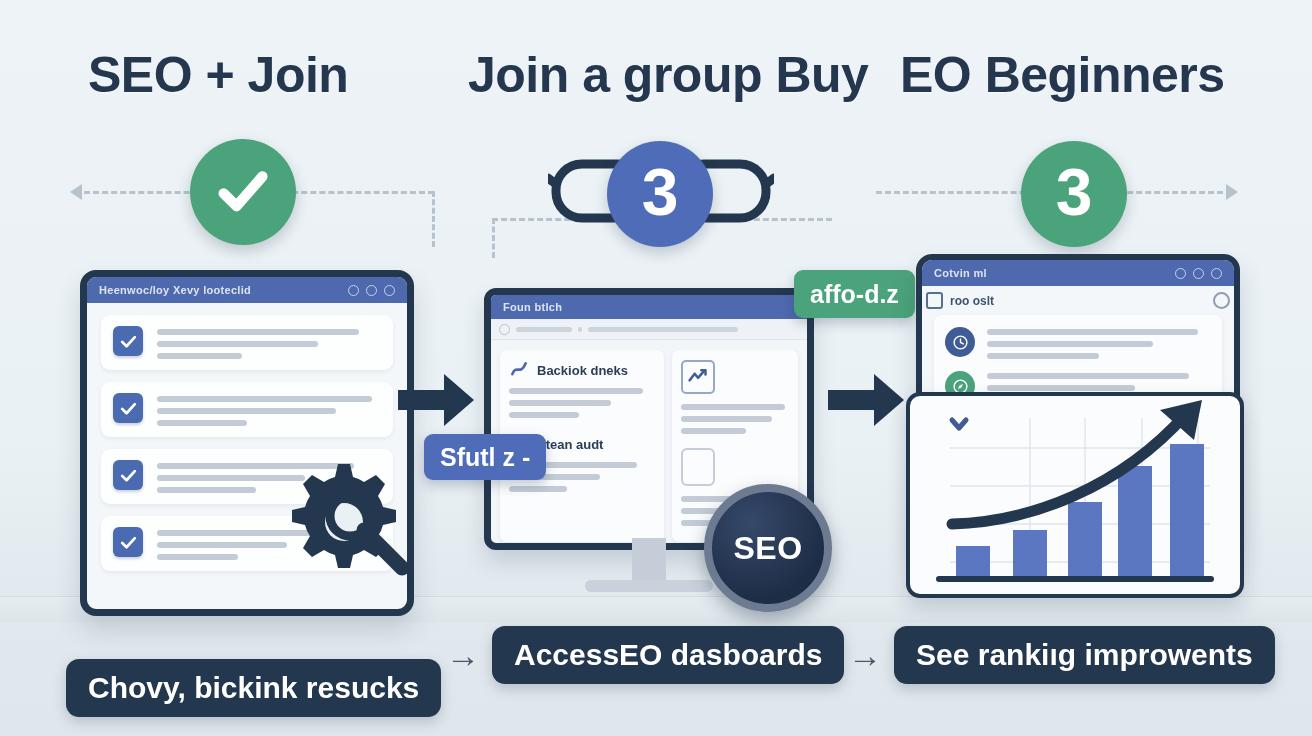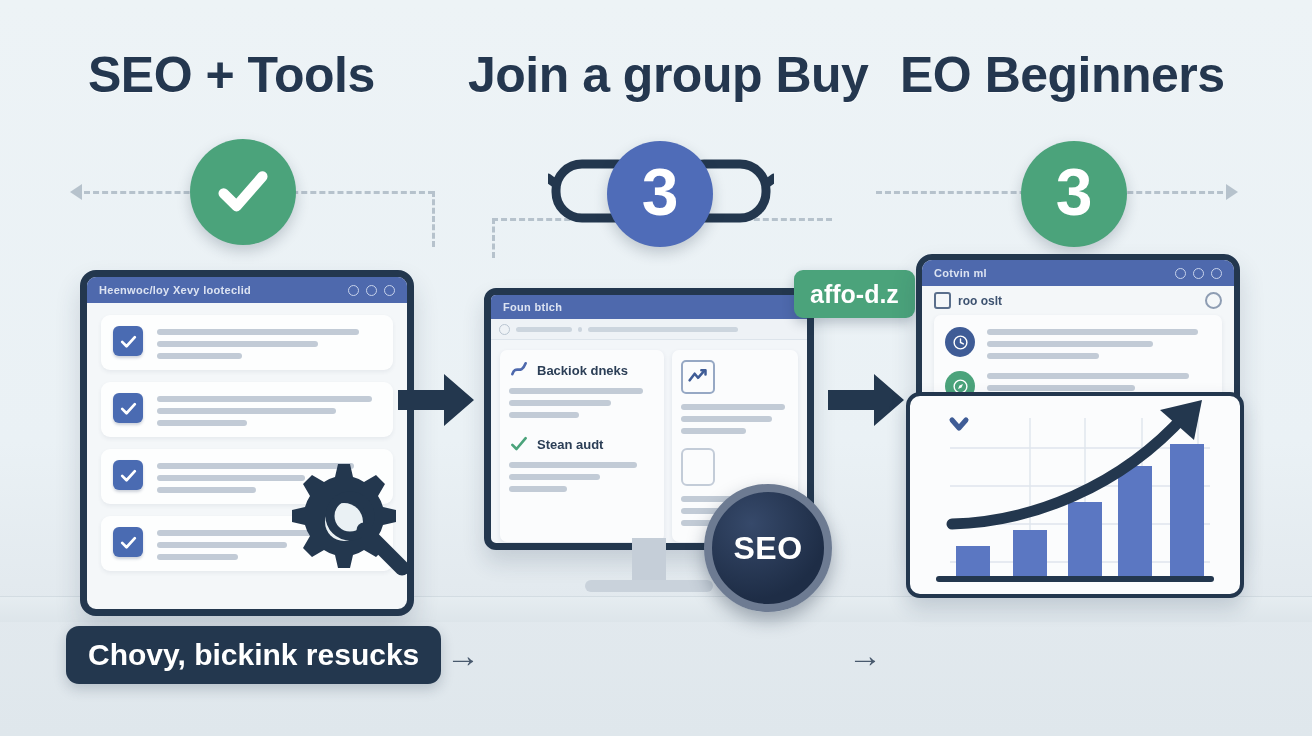--- a/index.html
+++ b/index.html
@@ -97,21 +97,21 @@
   .chartcard{position:absolute;background:#fbfcfd;border:4px solid #23374e;border-radius:14px;
     box-shadow:0 10px 20px rgba(30,50,75,.18);overflow:hidden;}
 </style>
 </head>
 <body>
 
 <div class="stage">
 
   <div class="ground"></div>
 
-  <div class="heading" style="left:88px;top:50px;">SEO + Tools</div>
+  <div class="heading" style="left:88px;top:50px;">SEO + Join</div>
   <div class="heading" style="left:900px;top:50px;">EO Beginners</div>
   <div class="heading" style="left:468px;top:50px;">Join a group Buy</div>
 
   <div class="dash" style="left:84px;top:191px;width:350px;"></div>
   <div class="dashhead" style="left:70px;top:184px;"></div>
   <div class="dashv" style="left:432px;top:191px;height:56px;"></div>
 
   <div class="dash" style="left:492px;top:218px;width:340px;"></div>
   <div class="dashv" style="left:492px;top:218px;height:40px;"></div>
 
@@ -267,20 +267,23 @@
           <div class="ln" style="width:92%"></div>
           <div class="ln" style="width:78%"></div>
           <div class="ln" style="width:52%"></div>
         </div>
       </div>
     </div>
     <div class="neck" style="top:250px;width:34px;height:44px;"></div>
     <div class="base" style="top:292px;width:128px;height:12px;"></div>
   </div>
 
+  <div class="chip blue" style="left:424px;top:434px;height:46px;">
+    <span>Sfutl z -</span>
+  </div>
 
   <div class="chip green" style="left:754px;top:270px;height:48px;">
     <span>affo-d.z</span>
   </div>
 
   <div class="knob" style="left:704px;top:484px;">
     <span>SEO</span>
   </div>
 
   <svg class="flow" style="left:828px;top:372px;" width="78" height="56" viewBox="0 0 78 56">
@@ -289,21 +292,21 @@
 
   <div class="win" style="left:916px;top:234px;width:312px;height:290px;border-width:6px;">
     <div class="titlebar">
       <div class="tt">Cotvin ml</div>
       <div class="dots">
         <i></i>
         <i></i>
         <i></i>
       </div>
     </div>
-    <div style="display:flex;align-items:center;justify-content:space-between;padding:6px 12px;">
+    <div style="display:flex;align-items:center;justify-content:space-between;padding:6px 4px;">
       <div style="display:flex;align-items:center;gap:7px;">
         <div style="width:13px;height:13px;border:2px solid #5a6f8c;border-radius:3px;"></div>
         <span style="font-size:12px;color:#3d5270;font-weight:600;">roo oslt</span>
       </div>
       <div style="width:13px;height:13px;border:2px solid #8e9db3;border-radius:50%;"></div>
     </div>
     <div class="panel" style="margin:0 12px;padding:12px 11px;">
       <div style="display:flex;gap:12px;align-items:flex-start;margin-bottom:12px;">
         <div style="width:30px;height:30px;border-radius:50%;background:#3f5c96;flex:none;
                     display:flex;align-items:center;justify-content:center;">
@@ -361,21 +364,27 @@
 
       <rect x="26" y="180" width="278" height="6" rx="3" fill="#23374e"></rect>
 
       <g>
         <path d="M42 128 C120 126 210 92 276 18" stroke="#23374e" stroke-width="11" fill="none" stroke-linecap="round"></path>
         <path d="M250 14 L292 4 L284 44 Z" fill="#23374e"></path>
       </g>
     </svg>
   </div>
 
-  <div class="cap" style="left:66px;top:626px;">
+  <div class="cap" style="left:66px;top:659px;">
     <span>Chovy, bickink resucks</span>
   </div>
   <div class="caparrow" style="left:446px;top:638px;">→</div>
 
+  <div class="cap" style="left:492px;top:626px;">
+    <span>AccessEO dasboards</span>
+  </div>
   <div class="caparrow" style="left:848px;top:638px;">→</div>
 
+  <div class="cap" style="left:894px;top:626px;">
+    <span>See rankiıg improwents</span>
+  </div>
 
 </div>
 
 </body></html>

